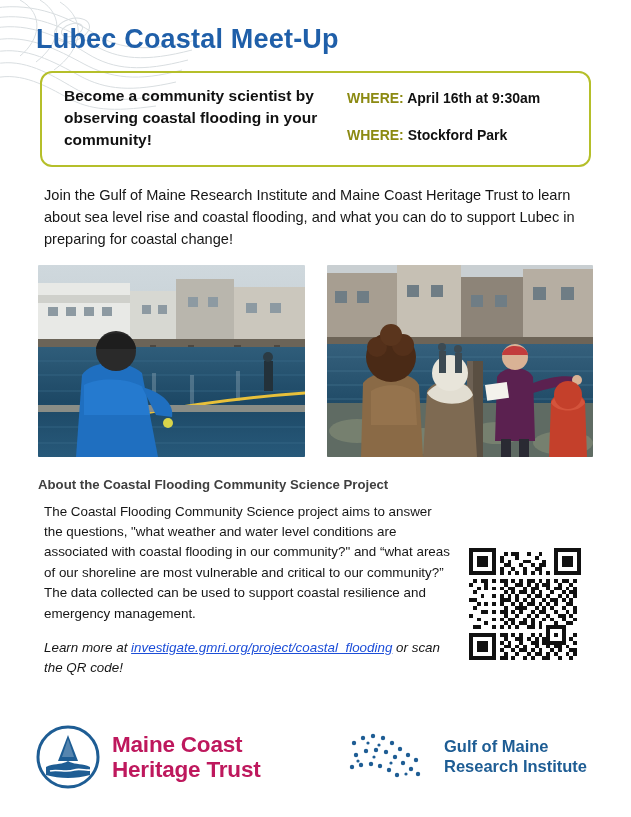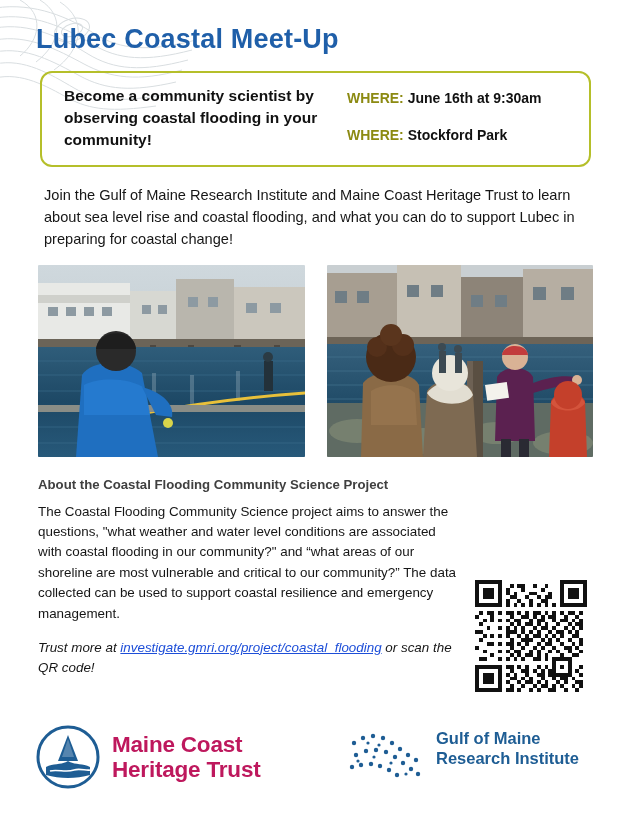--- a/index.html
+++ b/index.html
@@ -78,22 +78,22 @@
 
   .section-head {
     font-size:13.2px;
     font-weight:bold;
     margin:0 2px 10px 2px;
     color:#404040;
   }
   .body-area {
     display:flex;
     gap:18px;
-    margin:0 2px;
-    align-items:flex-end;
+    margin:0 8px;
+    align-items:center;
   }
   .body-text {
     flex:1 1 auto;
     font-size:13.4px;
     line-height:1.52;
     color:#161616;
   }
   .body-text p { margin:0 0 14px 0; }
   .learn {
     font-style:italic;
@@ -123,21 +123,21 @@
     align-items:center;
   }
   .mcht { display:flex; align-items:center; gap:12px; width:310px; }
   .mcht-text {
     color:#be185d;
     font-weight:bold;
     font-size:22.5px;
     line-height:1.12;
     letter-spacing:-0.2px;
   }
-  .gmri { display:flex; gap:12px; }
+  .gmri { display:flex; align-items:center; gap:20px; }
   .gmri-text {
     color:#1e5d94;
     font-weight:bold;
     font-size:16.5px;
     line-height:1.2;
   }
 </style>
 </head>
 <body>
 
@@ -160,21 +160,21 @@
 
 <div class="page">
 
   <h1 class="title">Lubec Coastal Meet-Up</h1>
 
   <div class="callout">
     <div class="callout-left">Become a community scientist by observing coastal flooding in your community!</div>
     <div class="callout-right">
       <div class="row">
         <span class="kw">WHERE:</span>
-        <span>June 16th at 9:30am</span>
+        <span>April 16th at 9:30am</span>
       </div>
       <div class="row">
         <span class="kw">WHERE:</span>
         <span>Stockford Park</span>
       </div>
     </div>
   </div>
 
   <div class="intro">Join the Gulf of Maine Research Institute and Maine Coast Heritage Trust to learn about sea level rise and coastal flooding, and what you can do to support Lubec in preparing for coastal change!</div>
 
@@ -344,21 +344,21 @@
         </g>
       </svg>
     </div>
   </div>
 
   <div class="section-head">About the Coastal Flooding Community Science Project</div>
 
   <div class="body-area">
     <div class="body-text">
       <p>The Coastal Flooding Community Science project aims to answer the questions, "what weather and water level conditions are associated with coastal flooding in our community?" and “what areas of our shoreline are most vulnerable and critical to our community?” The data collected can be used to support coastal resilience and emergency management.</p>
-      <p class="learn"><span>Trust more at </span><a href="#">investigate.gmri.org/project/coastal_flooding</a><span> or scan the QR code!</span></p>
+      <p class="learn"><span>Learn more at </span><a href="#">investigate.gmri.org/project/coastal_flooding</a><span> or scan the QR code!</span></p>
     </div>
 
     <div class="qr-wrap">
       <svg class="qr" viewBox="0 0 29 29" shape-rendering="crispEdges">
         <rect width="29" height="29" fill="#ffffff"></rect>
         <g fill="#111111">
 
           <rect x="0" y="0" width="7" height="1"></rect>
             <rect x="0" y="6" width="7" height="1"></rect>
           <rect x="0" y="0" width="1" height="7"></rect>

